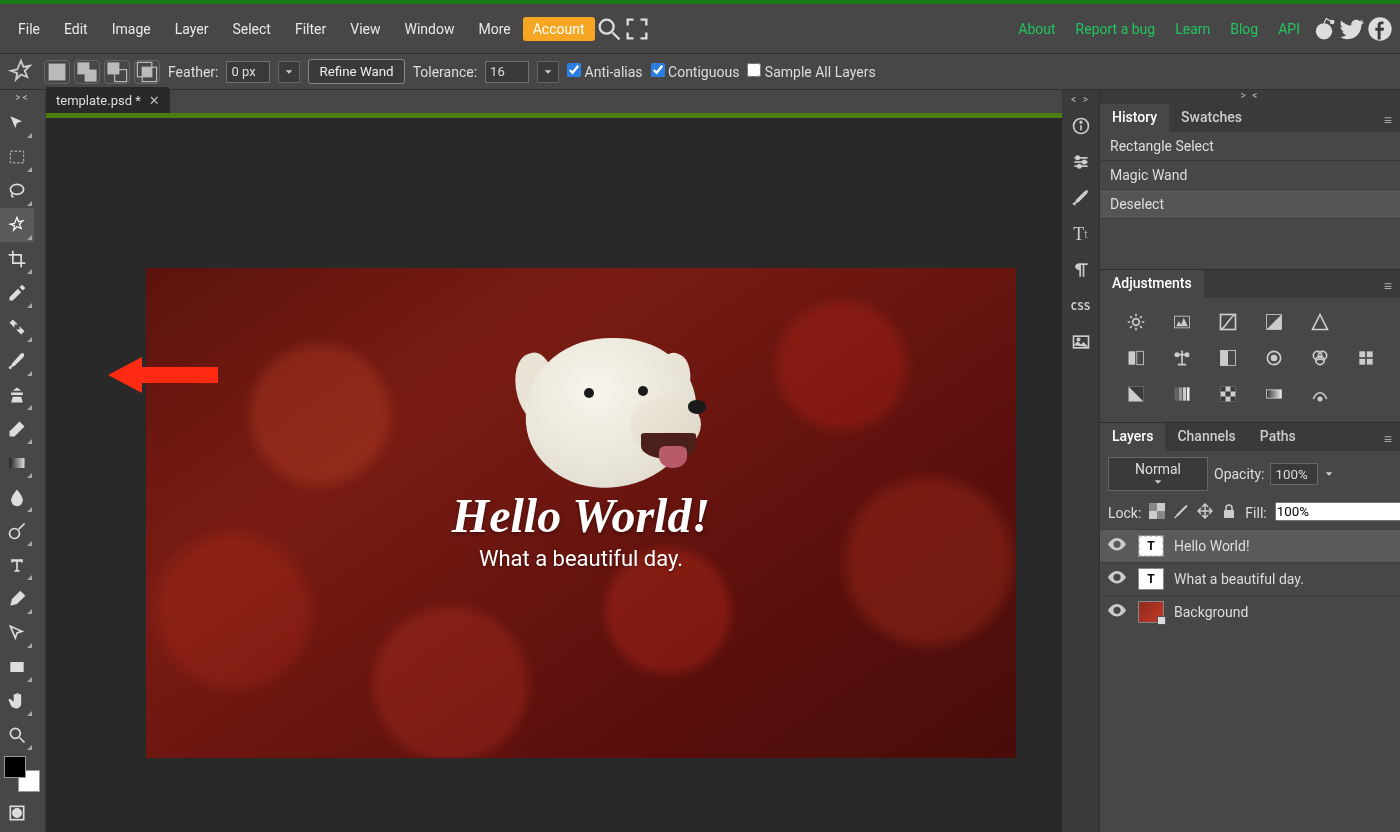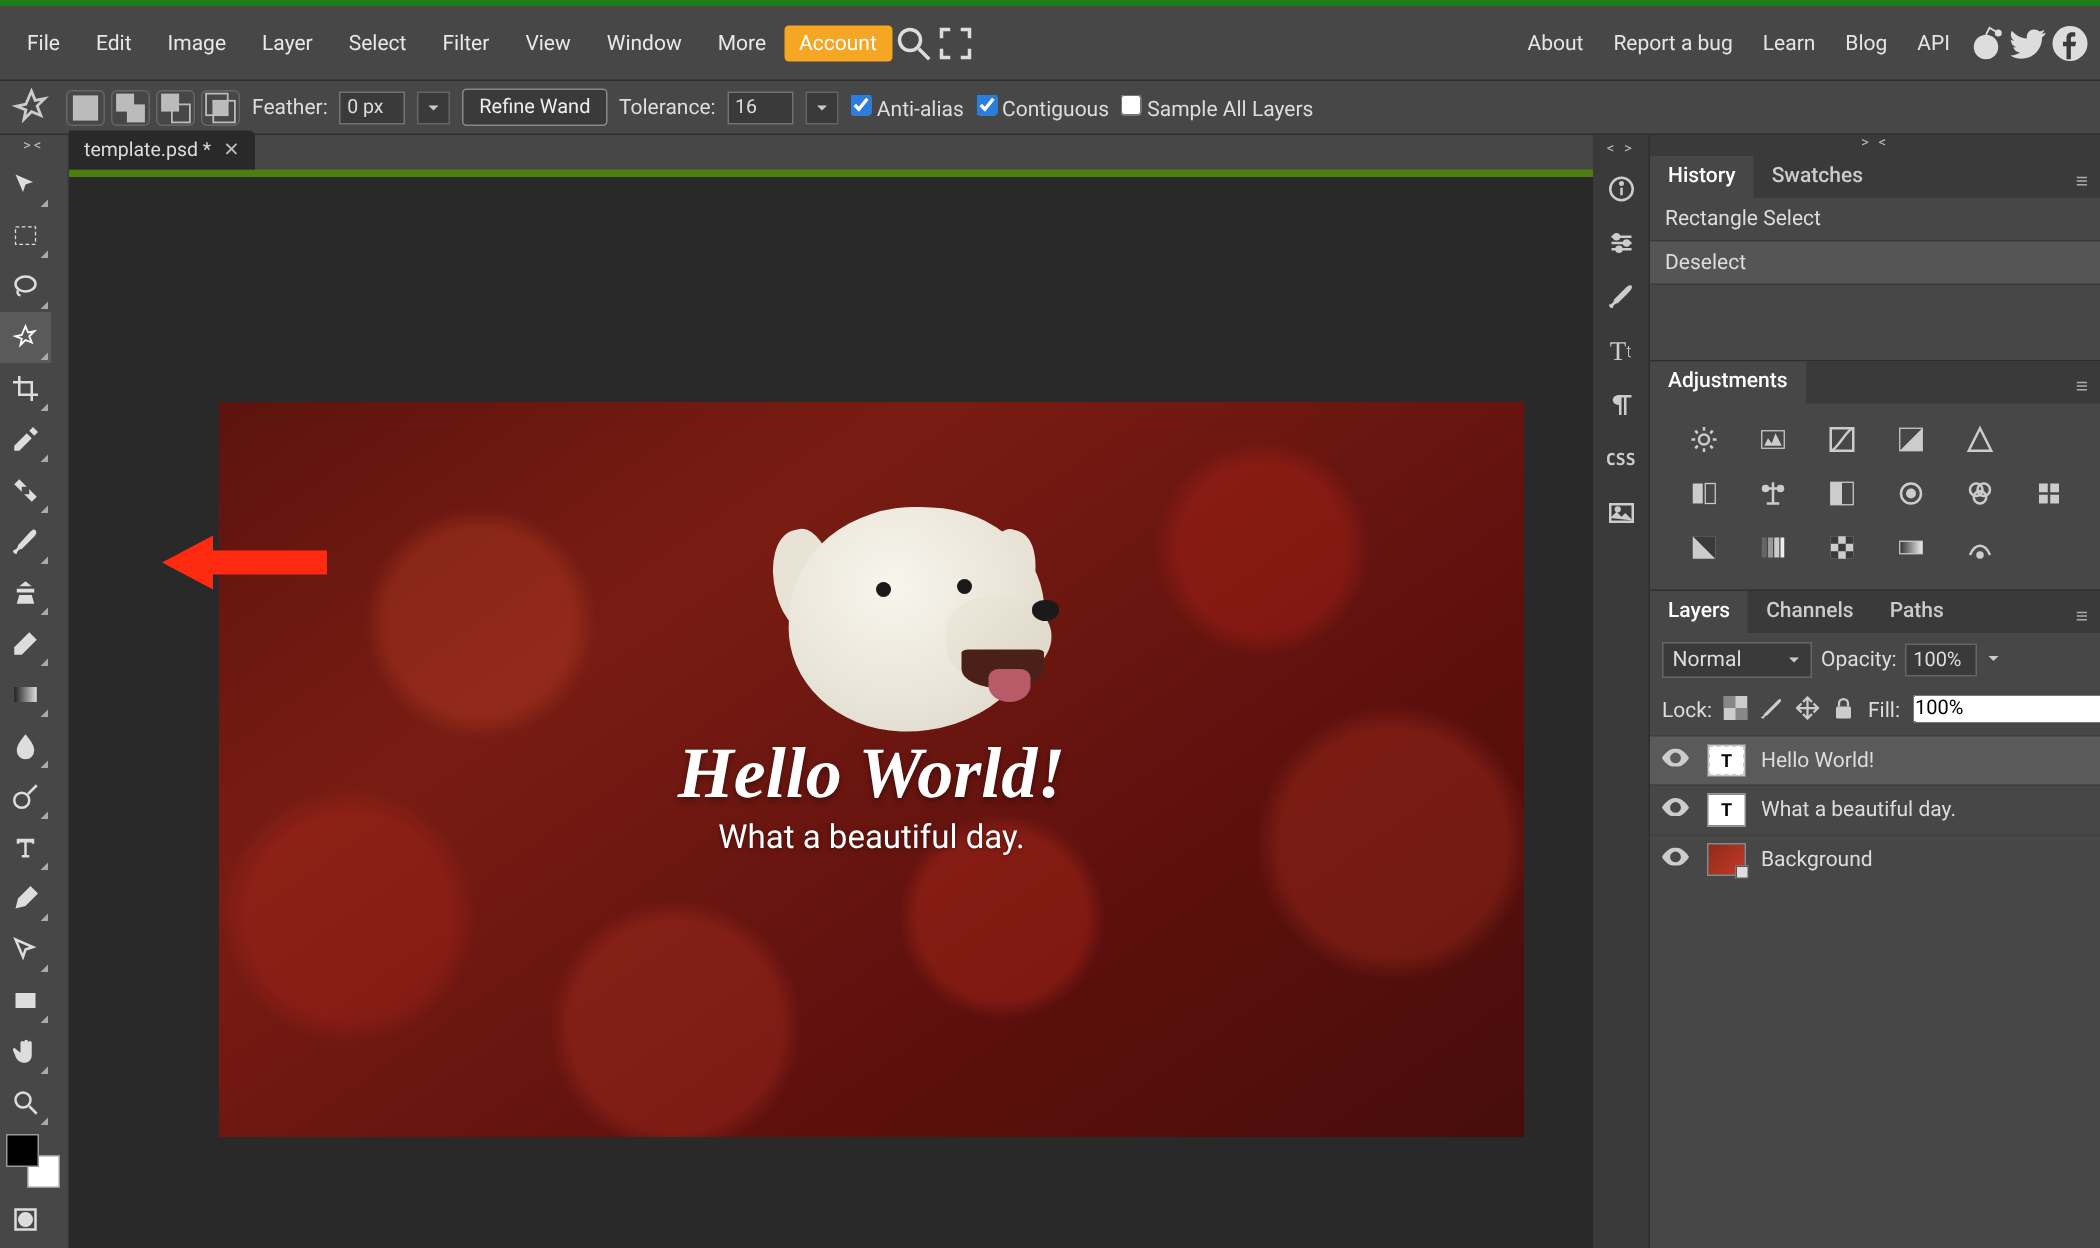--- a/index.html
+++ b/index.html
@@ -6,21 +6,21 @@
   body { background: #474747; color: #ddd; width: 1400px; height: 832px; overflow: hidden; font-size: 14px; }
 
   .top-green { height: 4px; background: #1a7d1a; }
 
   
   .menubar { display: flex; align-items: center; height: 50px; background: #474747; border-bottom: 1px solid #2e2e2e; padding: 0 6px; }
   .menubar .mi { padding: 6px 12px; cursor: pointer; color: #e8e8e8; }
   .menubar .mi.acc { background: #f5a623; color:#fff; border-radius: 3px; padding: 4px 10px; }
   .menubar .spacer { flex: 1; }
   .menubar .ricon { width: 28px; display:flex; align-items:center; justify-content:center; }
-  .menubar .rtxt { padding: 6px 10px; cursor:pointer; color:#e5e5e5; }
+  .menubar .rtxt { padding: 6px 10px; cursor:pointer; color:#22c55e; }
 
   
   .optbar { display: flex; align-items:center; height: 36px; background:#474747; border-bottom: 1px solid #2e2e2e; padding: 0 6px; gap: 8px; }
   .optbar .glyphslot { width: 30px; height:28px; display:flex; align-items:center; justify-content:center; }
   .optbar .shape-group { display:flex; gap:4px; }
   .optbar .sbtn { width:26px; height:24px; display:flex; align-items:center; justify-content:center; border:1px solid #666; border-radius:4px; }
   .optbar label { color:#ddd; }
   .optbar .numbox { background:#3a3a3a; border:1px solid #737373; color:#ddd; width:44px; height:22px; padding:2px 4px; font-size:13px; }
   .optbar .dd { width:22px; height:22px; background:#3a3a3a; border:1px solid #666; display:flex; align-items:center; justify-content:center; }
   .optbar .btn { background:#3a3a3a; border:1px solid #888; border-radius:3px; padding:4px 10px; color:#eee; }
@@ -98,21 +98,21 @@
   .hist .hrow.sel { background:#555; }
   .hist .blank { height:50px; background:#474747; }
 
   .adj-panel { background:#474747; }
   .adjgrid { display:grid; grid-template-columns: repeat(6, 1fr); gap:12px 18px; padding: 12px 22px 16px; }
   .adjgrid .ab { width:28px; height:24px; display:flex; align-items:center; justify-content:center; cursor:pointer; }
   .adjgrid svg { width:22px; height:20px; }
 
   .layers-panel { flex:1; background:#474747; display:flex; flex-direction:column; }
   .lopts { display:flex; align-items:center; gap:6px; padding:6px 8px; }
-  .lopts .blend { background:#3a3a3a; border:1px solid #666; color:#ddd; padding:3px 6px; width:100px; display:flex; justify-content:space-between; align-items:center; }
+  .lopts .blend { background:#3a3a3a; border:1px solid #666; color:#ddd; padding:3px 6px; width:100px; display:flex; justify-content:space-between; align-items:center;flex-direction:column; }
   .lopts .numbox { background:#3a3a3a; border:1px solid #666; color:#ddd; width:48px; height:22px; padding:2px 4px; }
   .lockrow { display:flex; align-items:flex-end; gap:8px; padding:4px 8px 8px; }
   .lockrow .lic { width:20px; height:20px; display:flex; align-items:center; justify-content:center; }
   .lockrow svg { width:16px;height:16px; }
 
   .layer { display:flex; align-items:center; gap:10px; padding:5px 8px; border-top:1px solid #3f3f3f; cursor:pointer; }
   .layer.sel { background:#5a5a5a; }
   .layer .eye { width:20px; }
   .layer .thumb { width:26px; height:22px; border:1px solid #888; background:#fff; display:flex; align-items:center; justify-content:center; font-size:12px; color:#000; font-weight:bold; position:relative; }
   .layer .thumb.black { background:#000; }
@@ -441,20 +441,21 @@
     <div class="collapse">&gt;  &lt;</div>
 
     <div class="panel">
       <div class="ptabs">
         <div class="pt active">History</div>
         <div class="pt">Swatches</div>
         <div class="menu">≡</div>
       </div>
       <div class="hist">
         <div class="hrow">Rectangle Select</div>
+        <div class="hrow">Magic Wand</div>
         <div class="hrow sel">Deselect</div>
         <div class="blank"></div>
       </div>
     </div>
 
     <div class="panel adj-panel">
       <div class="ptabs">
         <div class="pt active">Adjustments</div>
         <div class="menu">≡</div>
       </div>

